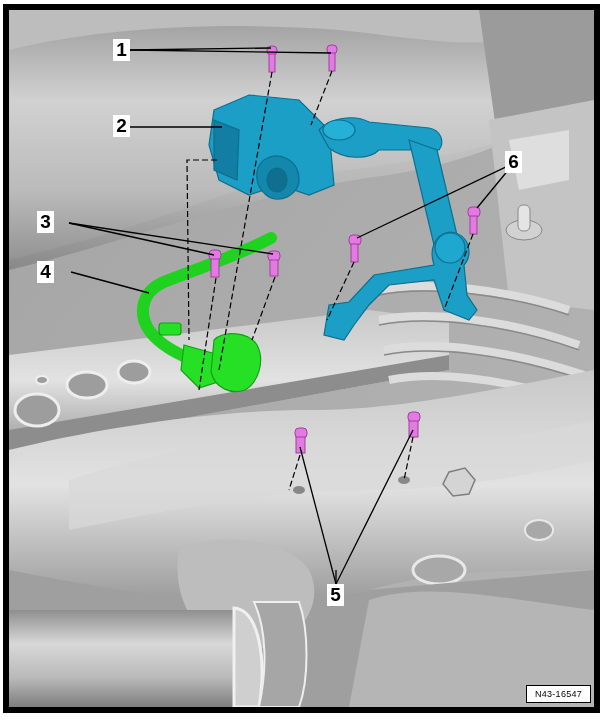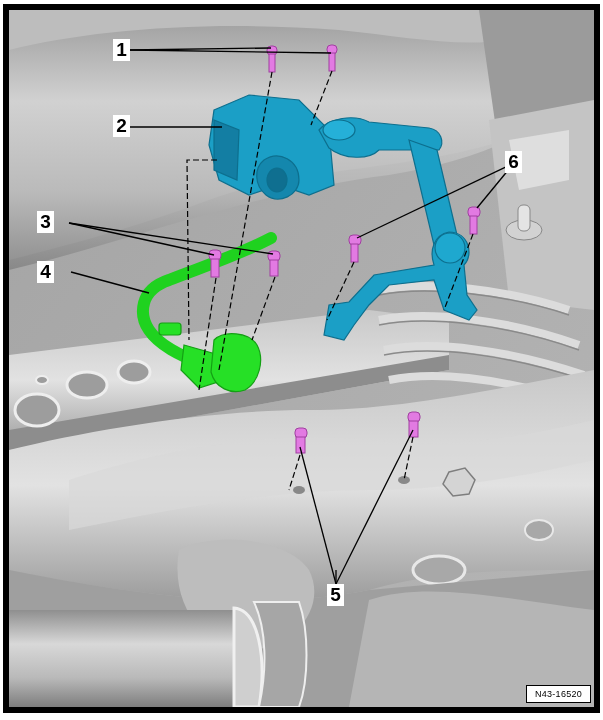--- a/index.html
+++ b/index.html
@@ -158,14 +158,14 @@
     </g>
   </svg>
 
   <div class="callout" style="left:104px; top:29px;">1</div>
   <div class="callout" style="left:104px; top:105px;">2</div>
   <div class="callout" style="left:28px; top:201px;">3</div>
   <div class="callout" style="left:28px; top:251px;">4</div>
   <div class="callout" style="left:496px; top:141px;">6</div>
   <div class="callout" style="left:318px; top:574px;">5</div>
 
-  <div class="refcode">N43-16520</div>
+  <div class="refcode">N43-16547</div>
 </div>
 
 </body></html>

